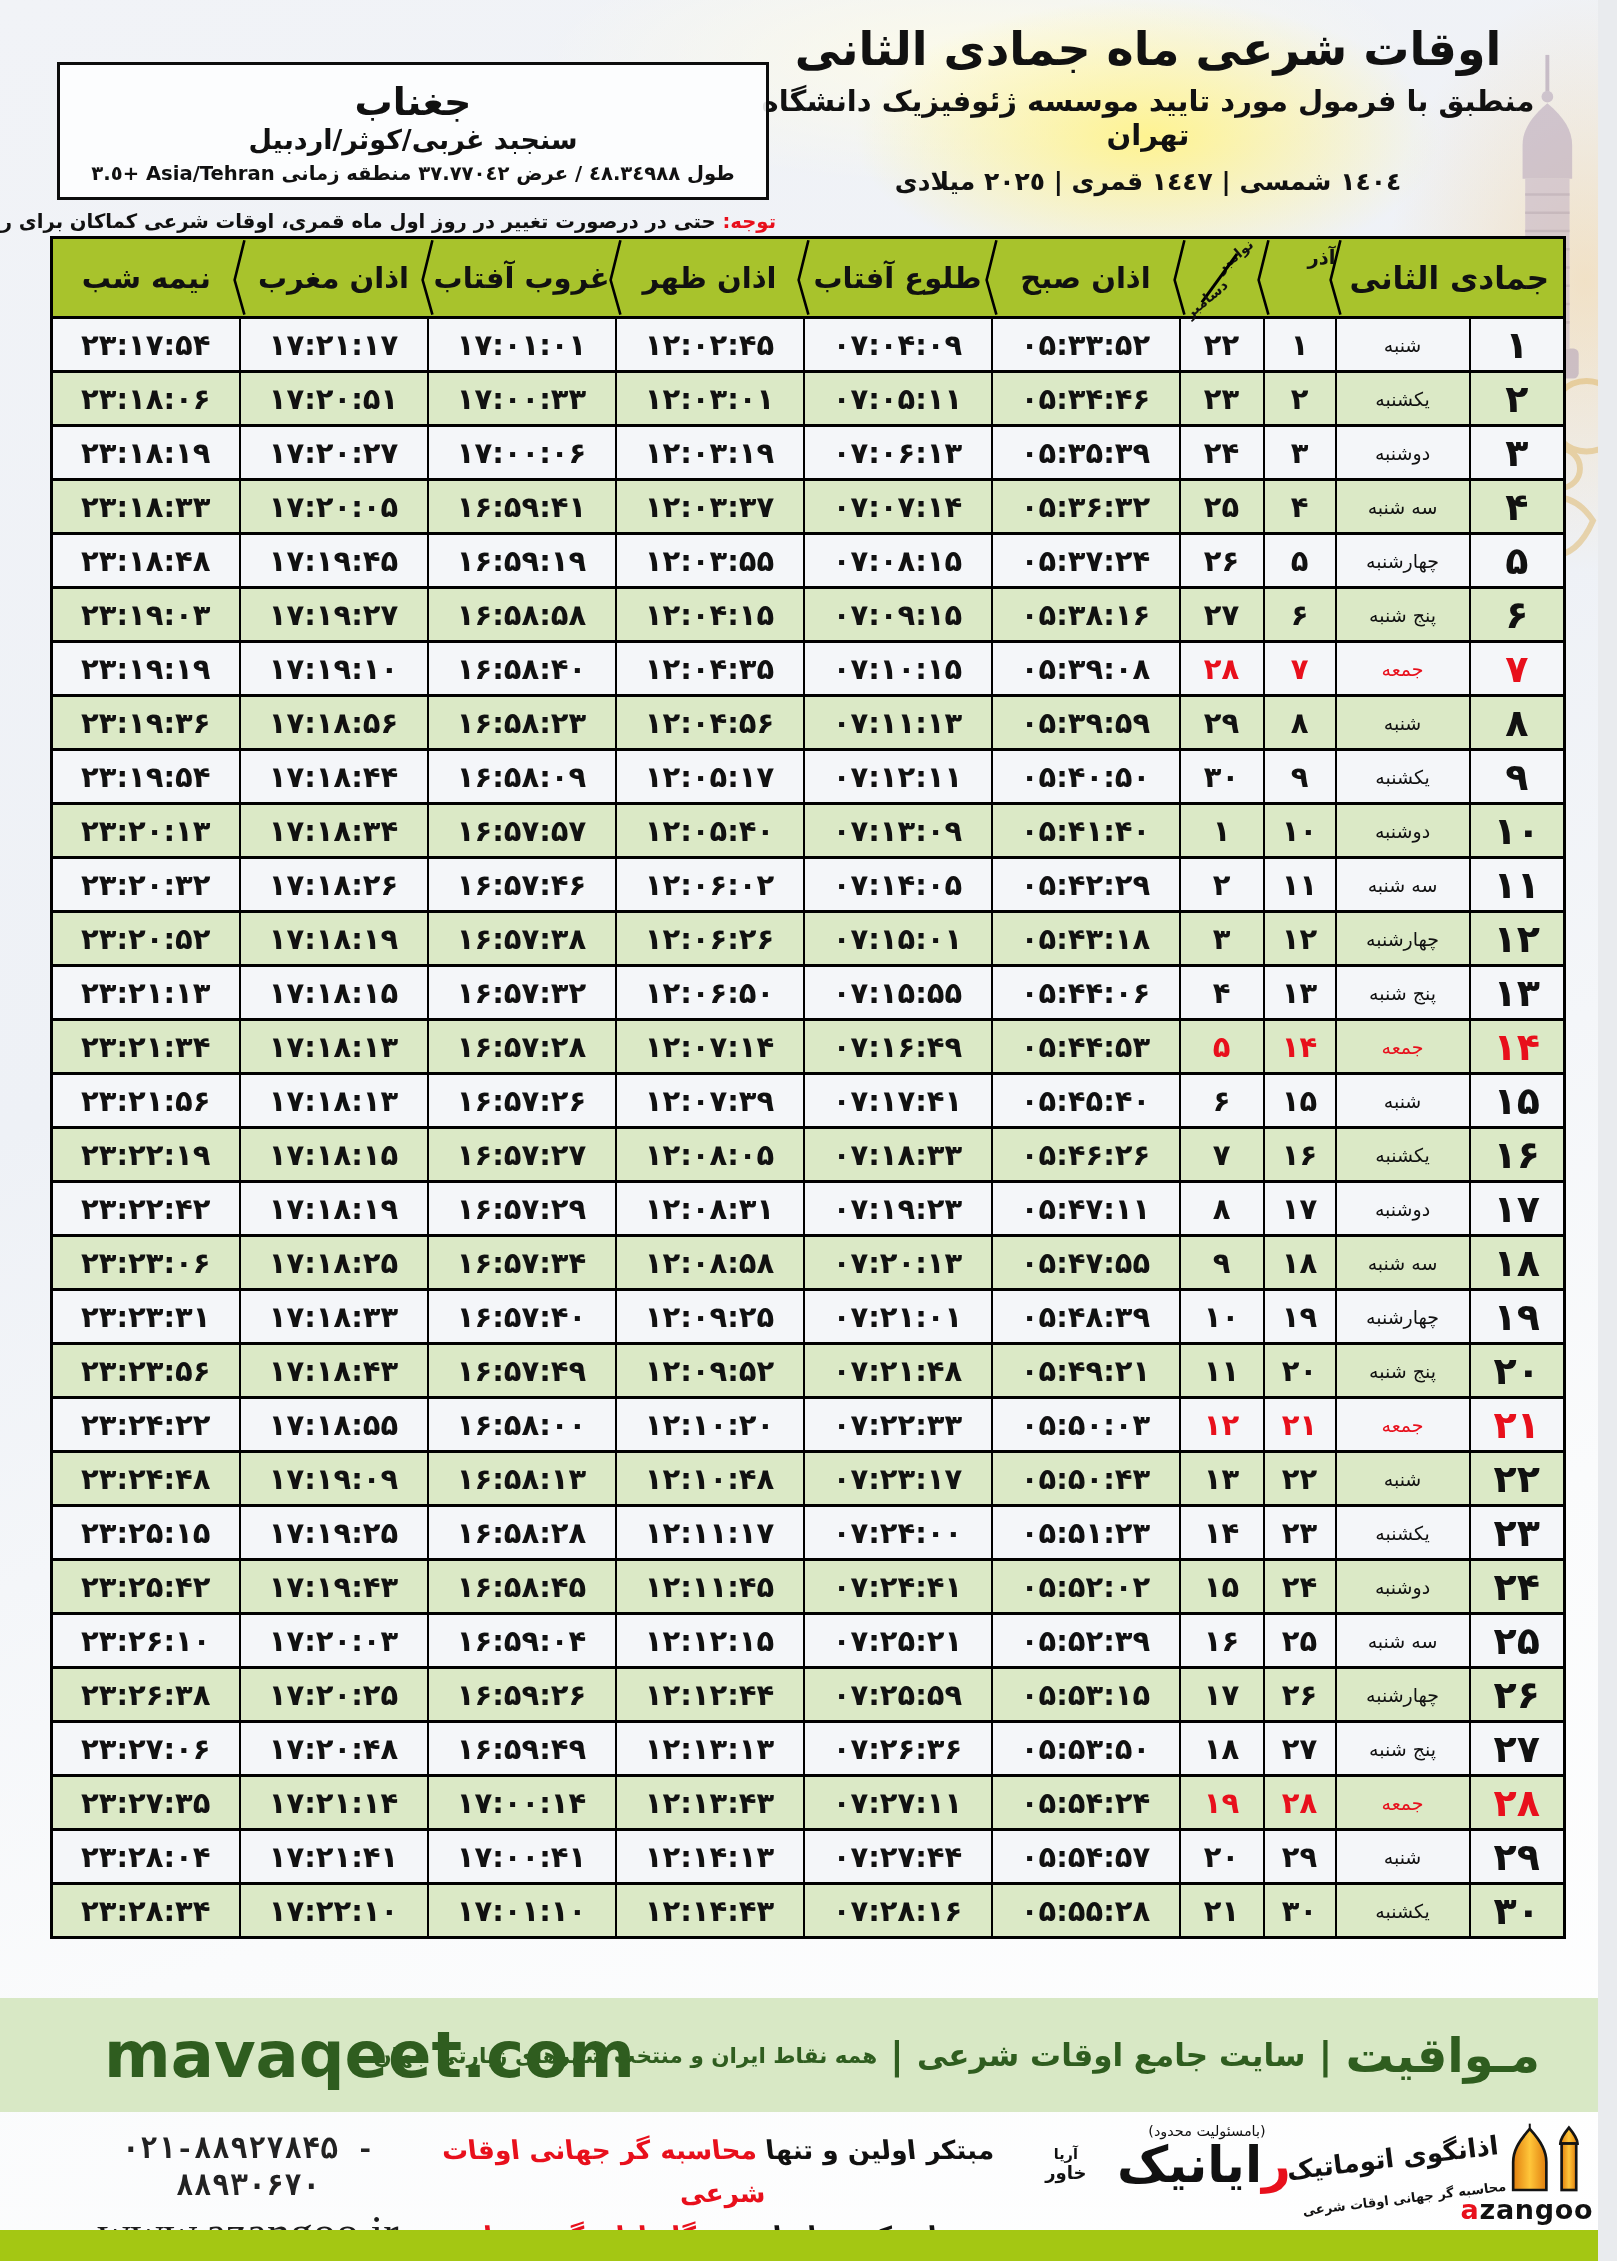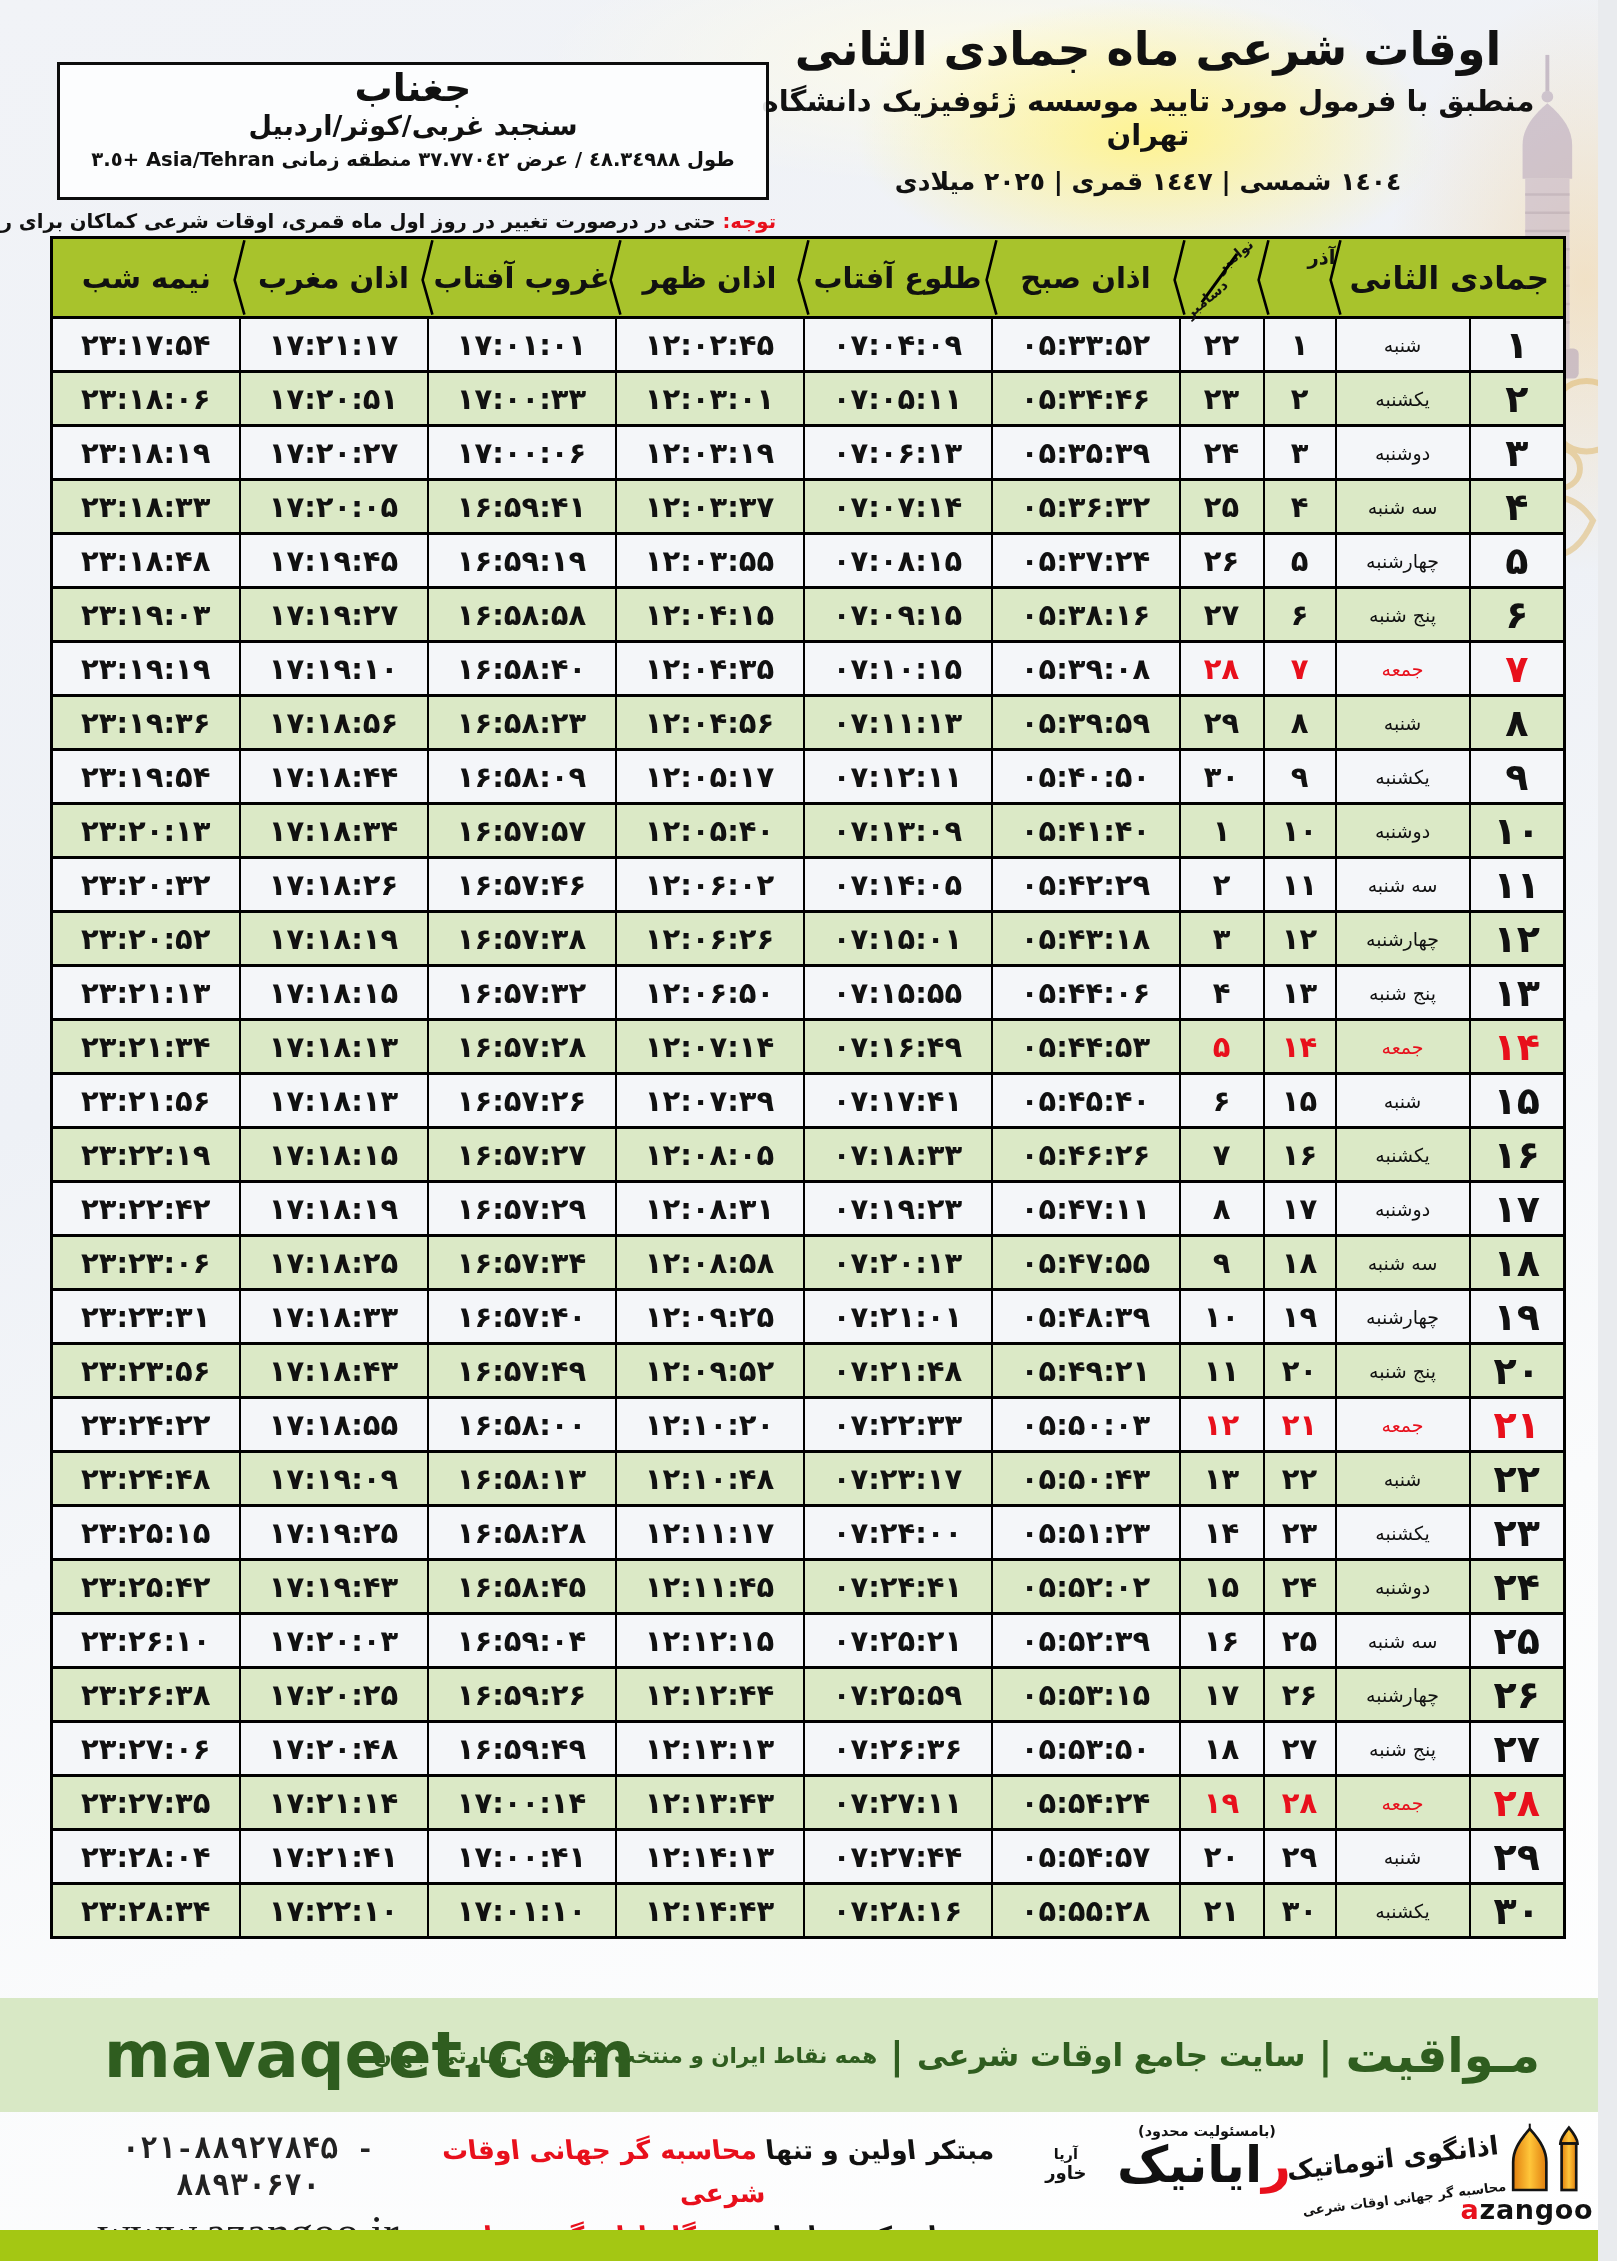--- a/index.html
+++ b/index.html
@@ -12,21 +12,21 @@
        radial-gradient(ellipse 418px 196px at 1148px 137px, rgba(255,243,140,.95), rgba(255,243,140,0) 70%),
        radial-gradient(ellipse 274px 404px at 1585px 281px, rgba(243,205,140,.45), rgba(243,205,140,0) 72%),
        radial-gradient(ellipse 587px 170px at 979px 59px, rgba(255,252,230,.8), rgba(255,252,230,0) 75%);}
   .minaret-art{position:absolute;left:1482px;top:51px;width:134px;height:587px;opacity:.55;pointer-events:none;}
   
   .title-block{position:absolute;right:26px;top:23.5px;width:848px;text-align:center;direction:rtl;}
   .main-title{font-size:46px;font-weight:bold;line-height:1.1;}
   .subtitle{font-size:29px;font-weight:bold;margin-top:10.4px;}
   .years{font-size:25px;font-weight:bold;margin-top:14.4px;}
   .location-box{position:absolute;left:57px;top:62px;width:712px;height:138px;border:3.3px solid #0d0d0d;
-     background:rgba(253,254,255,.88);direction:rtl;text-align:center;box-sizing:border-box;padding-top:1px;}
+     background:rgba(253,254,255,.88);direction:rtl;text-align:center;box-sizing:border-box;padding-top:15px;}
   .loc-name{font-size:38px;font-weight:bold;}
   .loc-region{font-size:27px;font-weight:bold;}
   .loc-coords{font-size:19.6px;font-weight:bold;margin-top:6.5px;}
   .note{position:absolute;left:57px;top:210px;width:719px;direction:rtl;text-align:right;
         font-size:19.6px;font-weight:bold;white-space:nowrap;}
   .note-label{color:var(--red,#e8101c);}
   
   table.times{position:absolute;left:50px;top:236px;width:1514px;border-collapse:collapse;table-layout:fixed;
       direction:rtl;border:3.3px solid #000;background:#fff;}
   table.times th{background:var(--header-green,#a8c32c);border:none;border-bottom:3.3px solid #000;
@@ -59,21 +59,21 @@
   .mavaqeet-fa .tag2{font-size:21.5px;font-weight:bold;}
   
   .bottom{position:absolute;left:0;top:2116px;width:1618px;height:114px;}
   .contact{position:absolute;left:59px;top:14.4px;width:378px;text-align:center;}
   .phone{font-size:30px;font-weight:bold;direction:ltr;unicode-bidi:bidi-override;color:#222;font-family:Liberation Mono, monospace;}
   .site{font-size:46px;font-family:"Liberation Serif",serif;color:#1c1c1c;margin-top:1.3px;}
   .promo{position:absolute;left:444px;top:13px;width:561px;direction:rtl;text-align:center;
       font-size:26px;font-weight:bold;line-height:1.65;transform:skewX(6deg);}
   .promo .red{color:var(--red,#e8101c);}
   .rayanik{position:absolute;left:1031px;top:6.5px;width:274px;direction:rtl;text-align:center;}
-  .ray-note{font-size:14.4px;font-weight:bold;margin-left:78px;}
+  .ray-note{font-size:14.4px;font-weight:normal;margin-left:78px;}
   .ray-main{display:flex;direction:rtl;justify-content:center;align-items:center;gap:6.5px;}
   .ray-word{font-size:50px;font-weight:bold;line-height:1.05;margin-left:24px;}
   .ray-word .red{color:var(--red,#e8101c);}
   .ray-stack{font-weight:bold;text-align:center;line-height:1.1;}
   .ray-stack .top{display:block;font-size:14.4px;}
   .ray-stack .bot{display:block;font-size:18px;}
   .azangoo{position:absolute;left:1344px;top:5.2px;width:261px;height:108px;direction:rtl;}
   .az-icon{position:absolute;right:5.2px;top:0;width:98px;height:73px;}
   .az-en{position:absolute;right:11.7px;top:73px;font-size:27px;font-weight:bold;letter-spacing:0.7px;direction:ltr;}
   .az-en .red{color:var(--red,#e8101c);}

